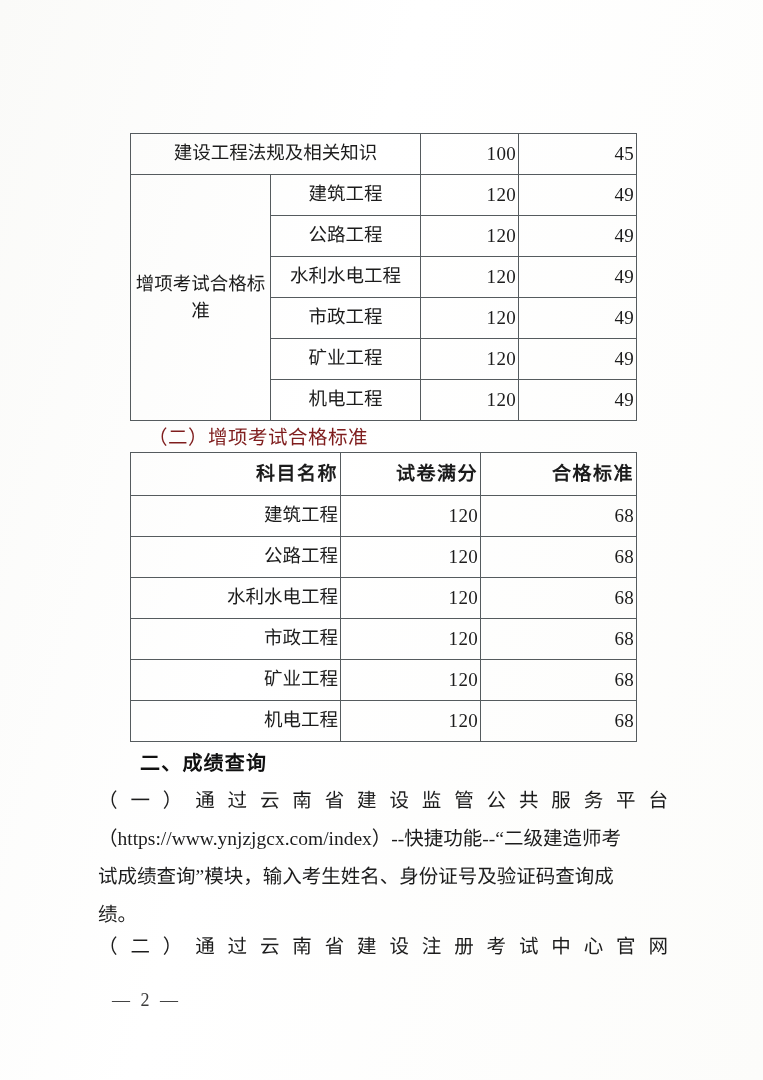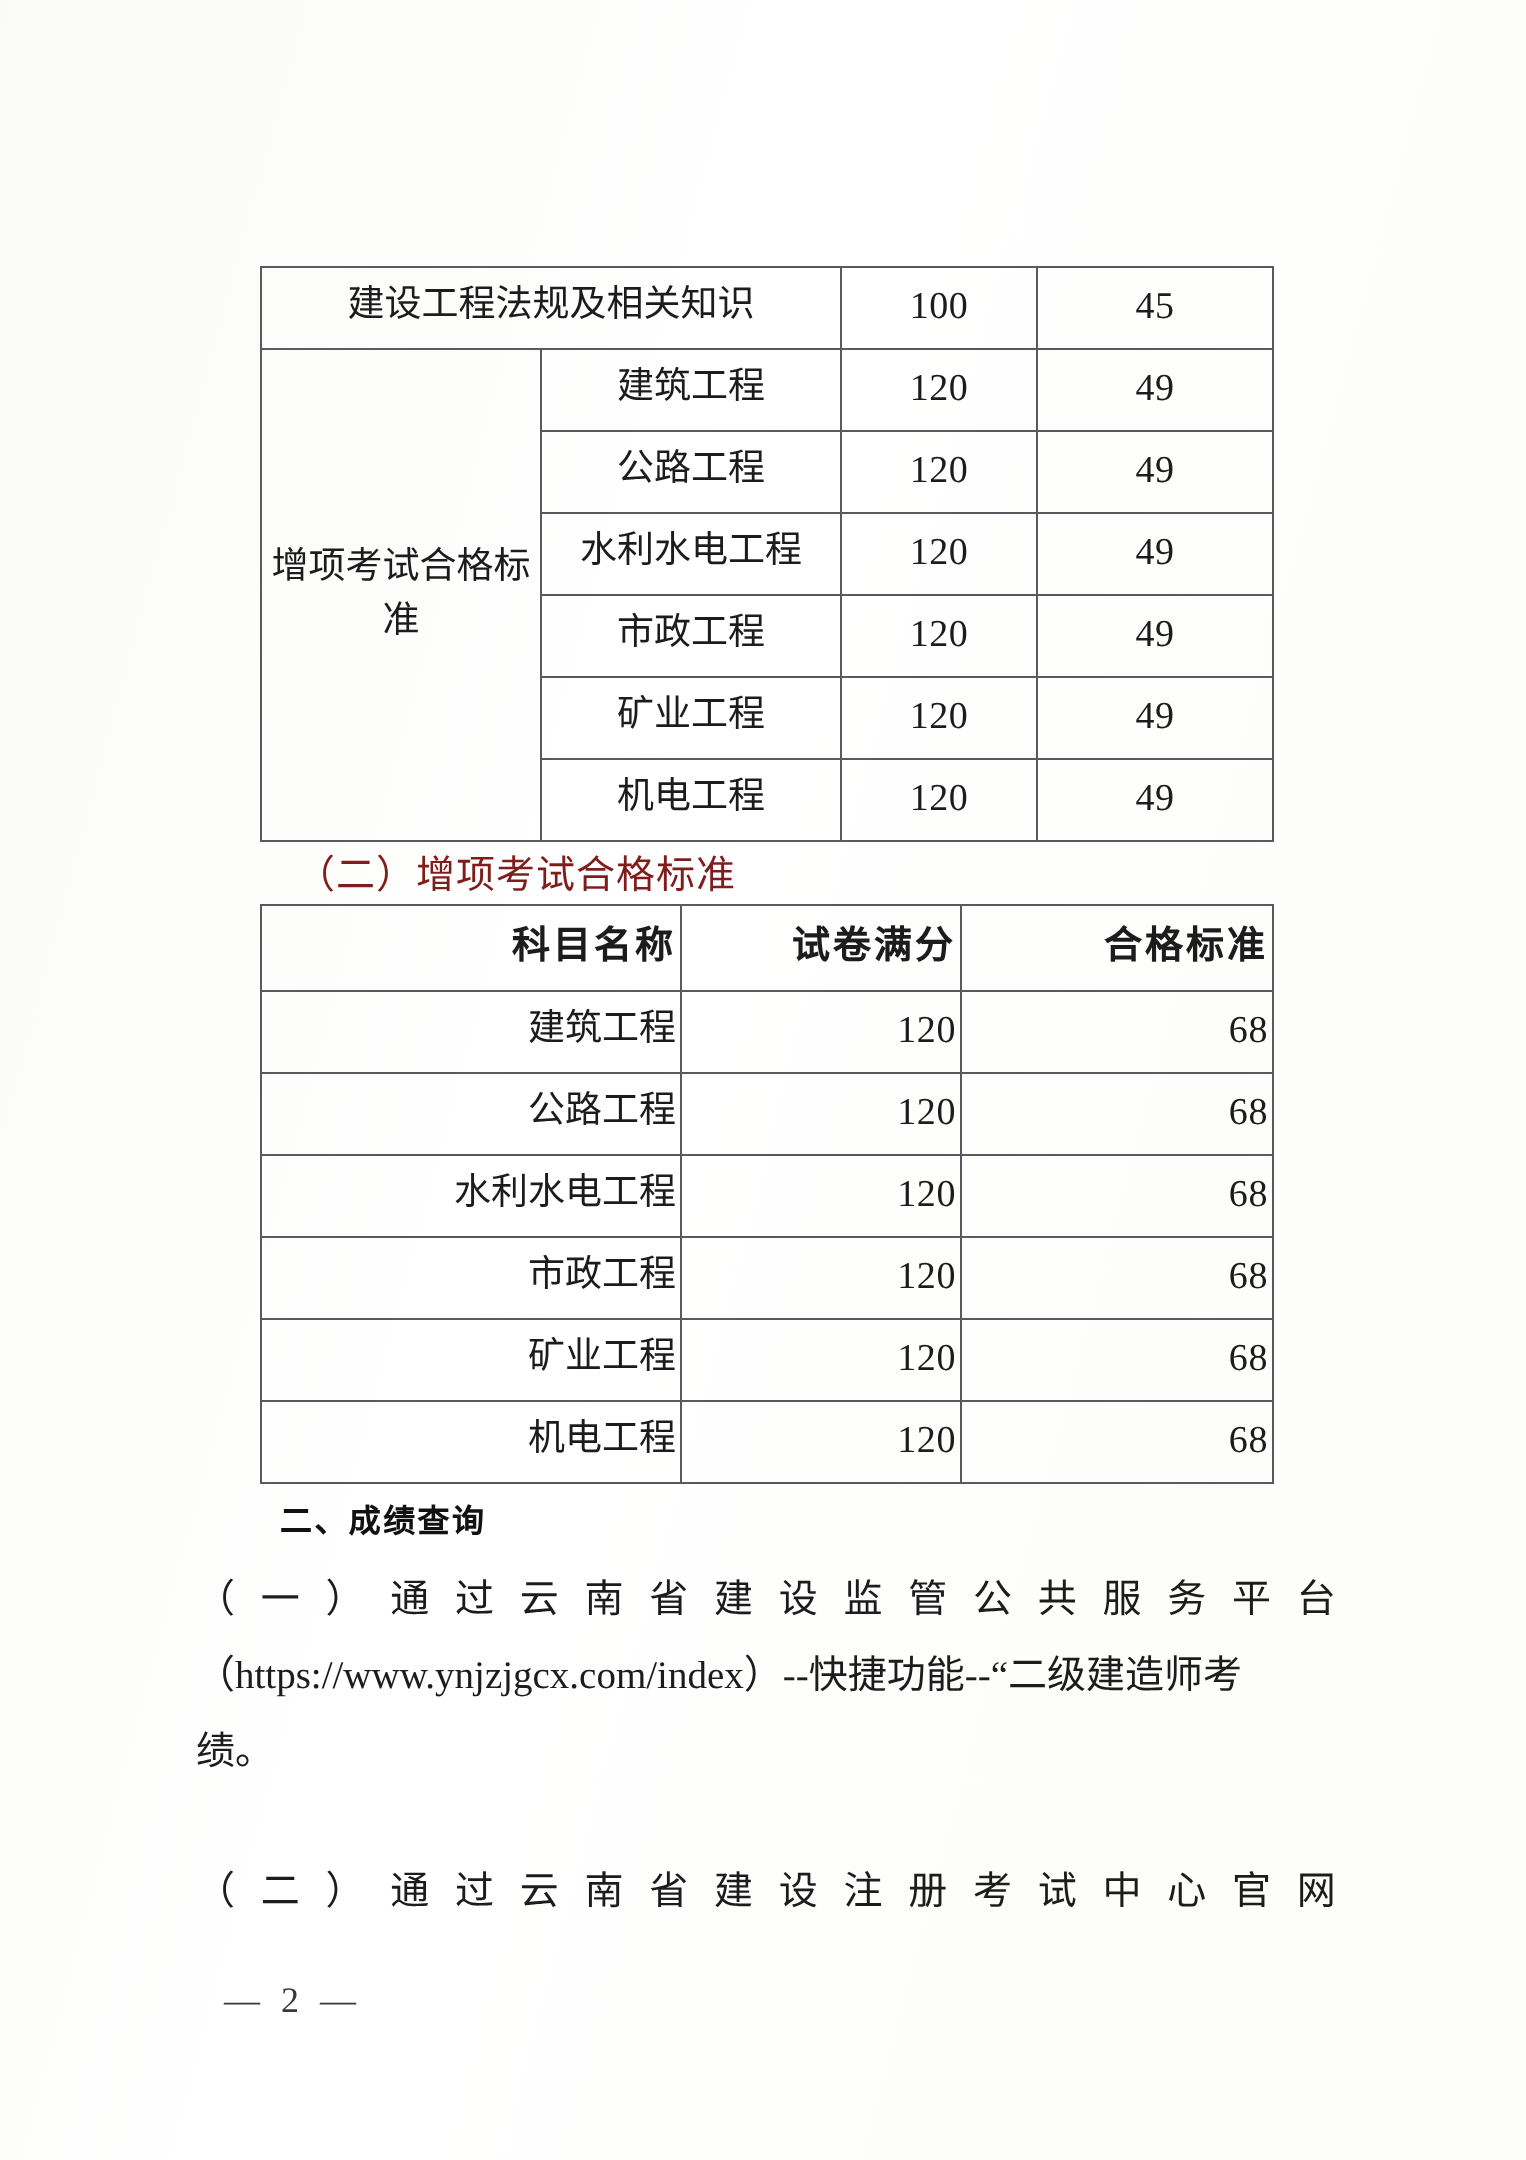--- a/index.html
+++ b/index.html
@@ -62,20 +62,21 @@
   #table-pass-standard col.c-sub2    { width: 150px; }
 
   #table-pass-standard td {
     height: 40px;
     font-size: 18.5px;
   }
   #table-pass-standard td.num {
     font-family: "Liberation Serif", "DejaVu Serif", serif;
     font-size: 19px;
     letter-spacing: 0.3px;
+    text-align: right;
   }
   #table-pass-standard td.cat-cell {
     font-size: 18.5px;
     line-height: 1.45;
   }
 
   
   #table-additional-standard {
     left: 130px;
     top: 452px;
@@ -110,21 +111,21 @@
   }
   #subheading-additional {
     left: 148px;
     top: 421px;
   }
 
   .section-title {
     position: absolute;
     left: 140px;
     top: 747px;
-    font-size: 16px;
+    font-size: 20px;
     font-weight: bold;
     letter-spacing: 1.2px;
     white-space: nowrap;
     color: #111111;
     text-align: right;
   }
 
   .para {
     position: absolute;
     left: 98px;
@@ -282,20 +283,21 @@
         <span>监</span>
         <span>管</span>
         <span>公</span>
         <span>共</span>
         <span>服</span>
         <span>务</span>
         <span>平</span>
         <span>台</span>
       </span>
     <span class="ln url-line">（https://www.ynjzjgcx.com/index）--快捷功能--“二级建造师考</span>
+    <span class="ln">试成绩查询”模块，输入考生姓名、身份证号及验证码查询成</span>
     <span class="ln">绩。</span>
   </div>
 
   <div class="para" id="para-query-center">
     <span class="ln justify">
         <span>（</span>
         <span>二</span>
         <span>）</span>
         <span>通</span>
         <span>过</span>

